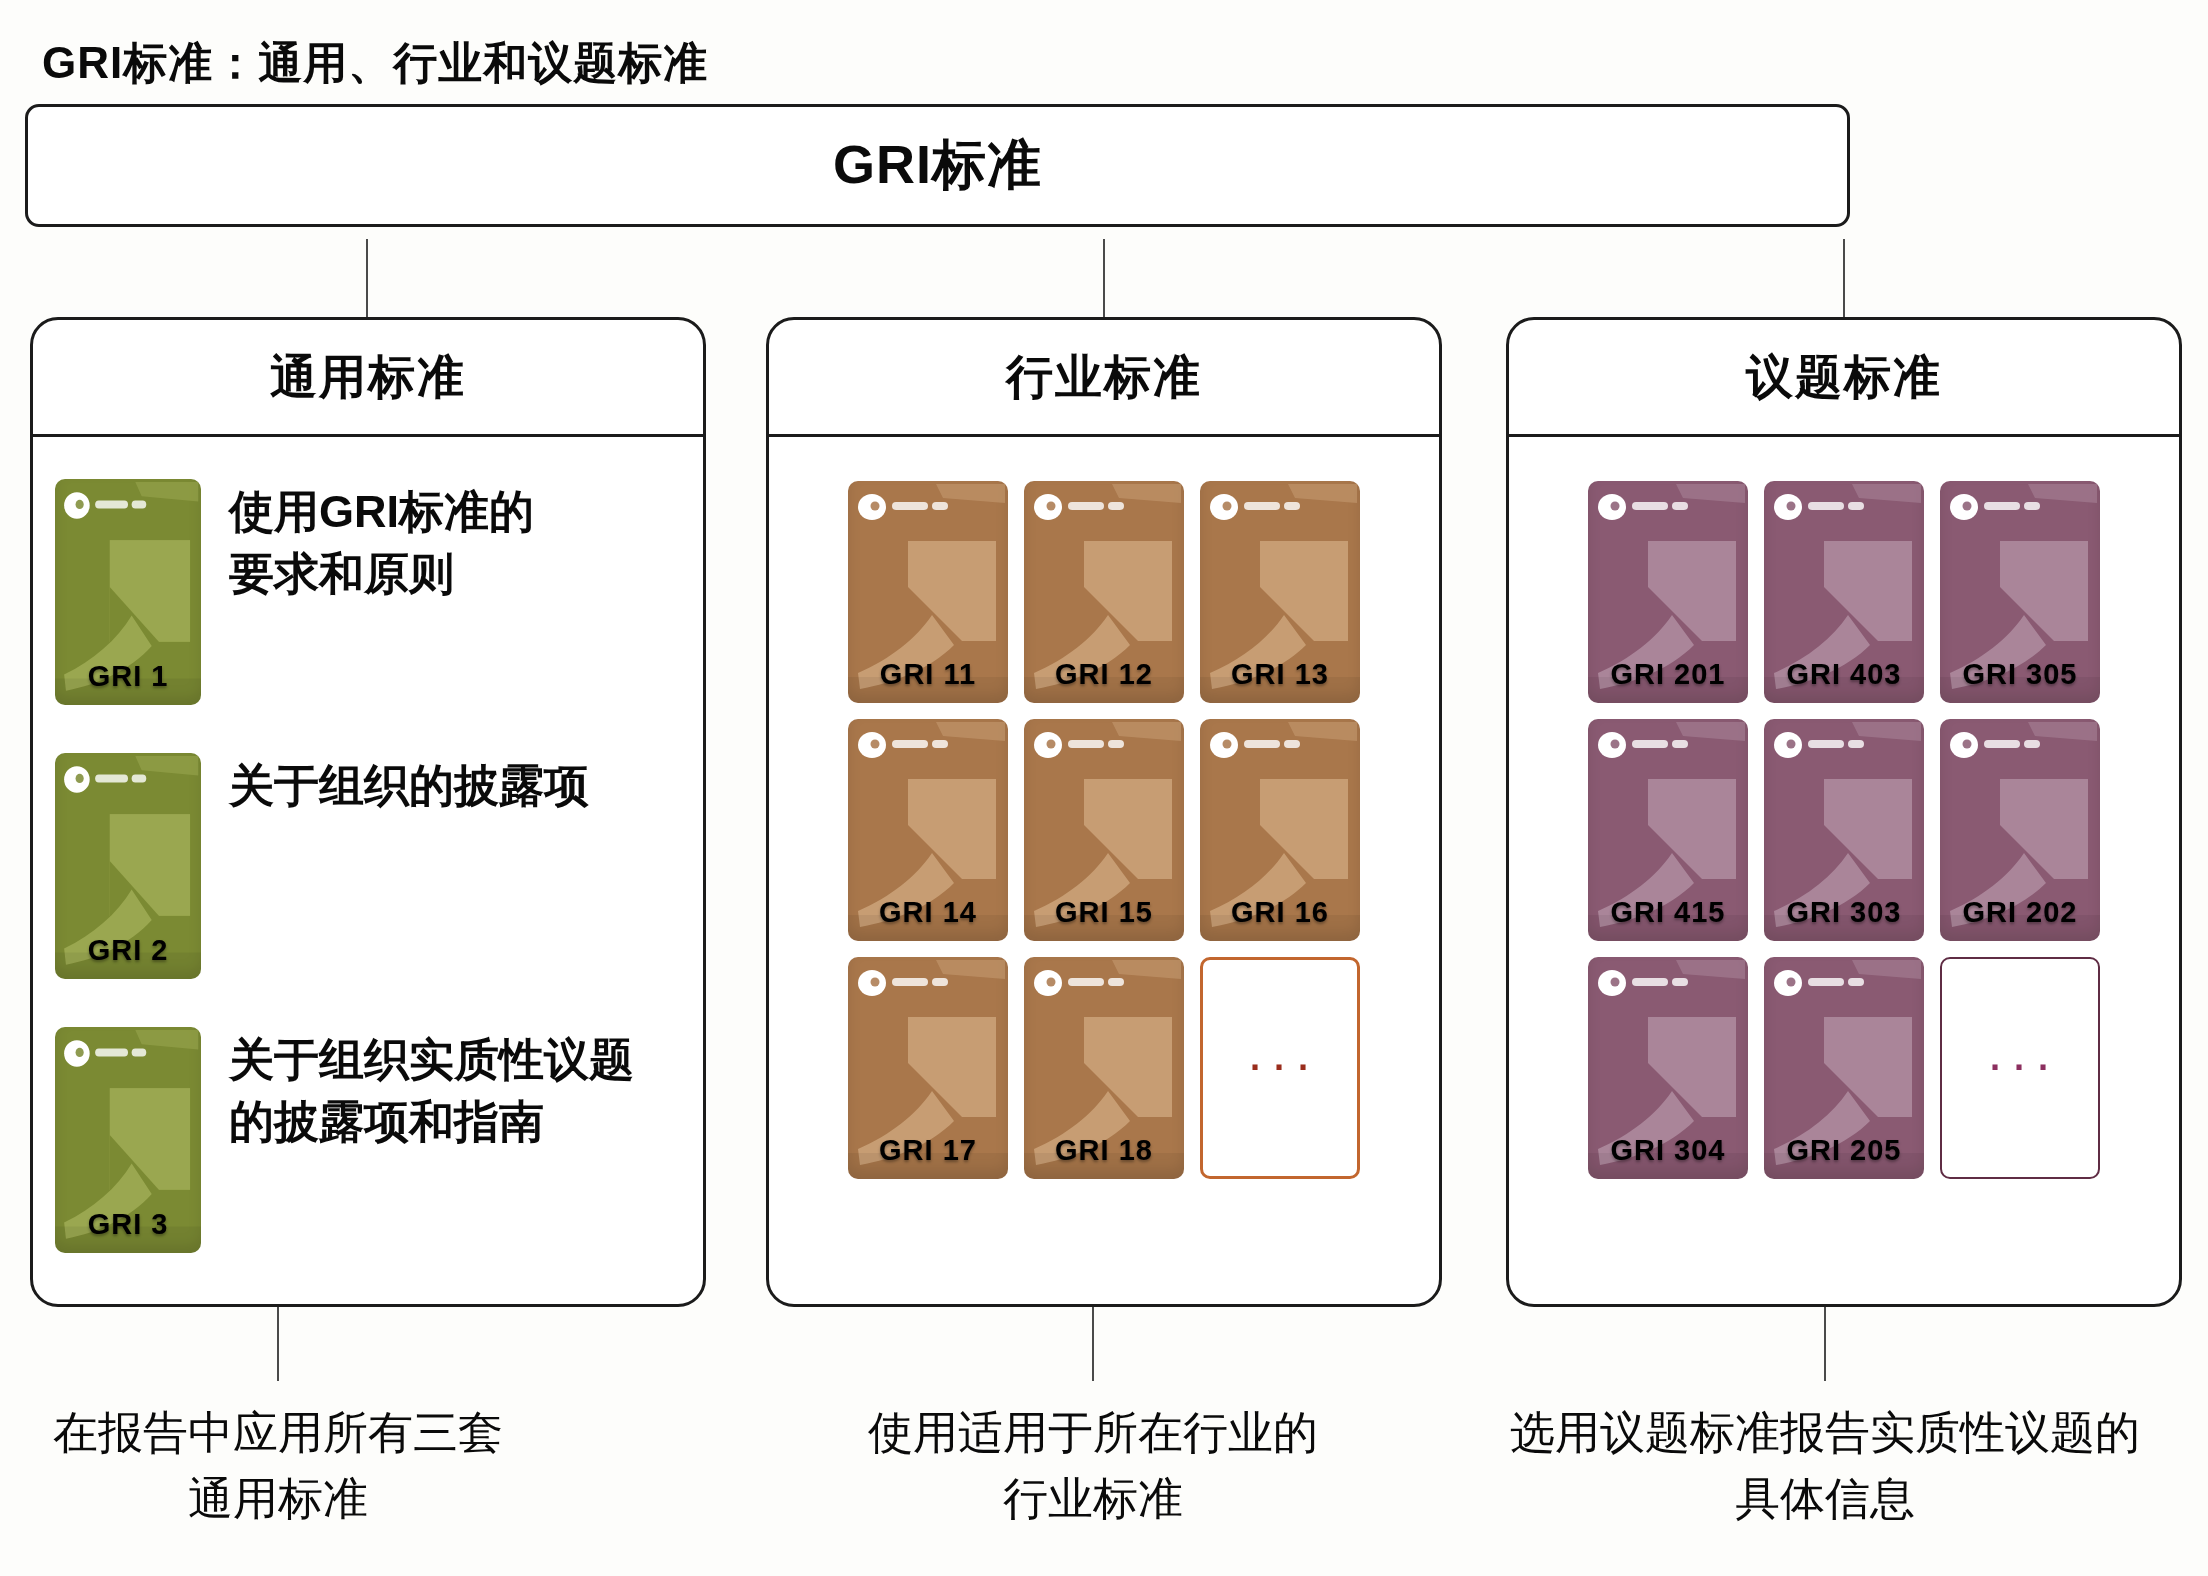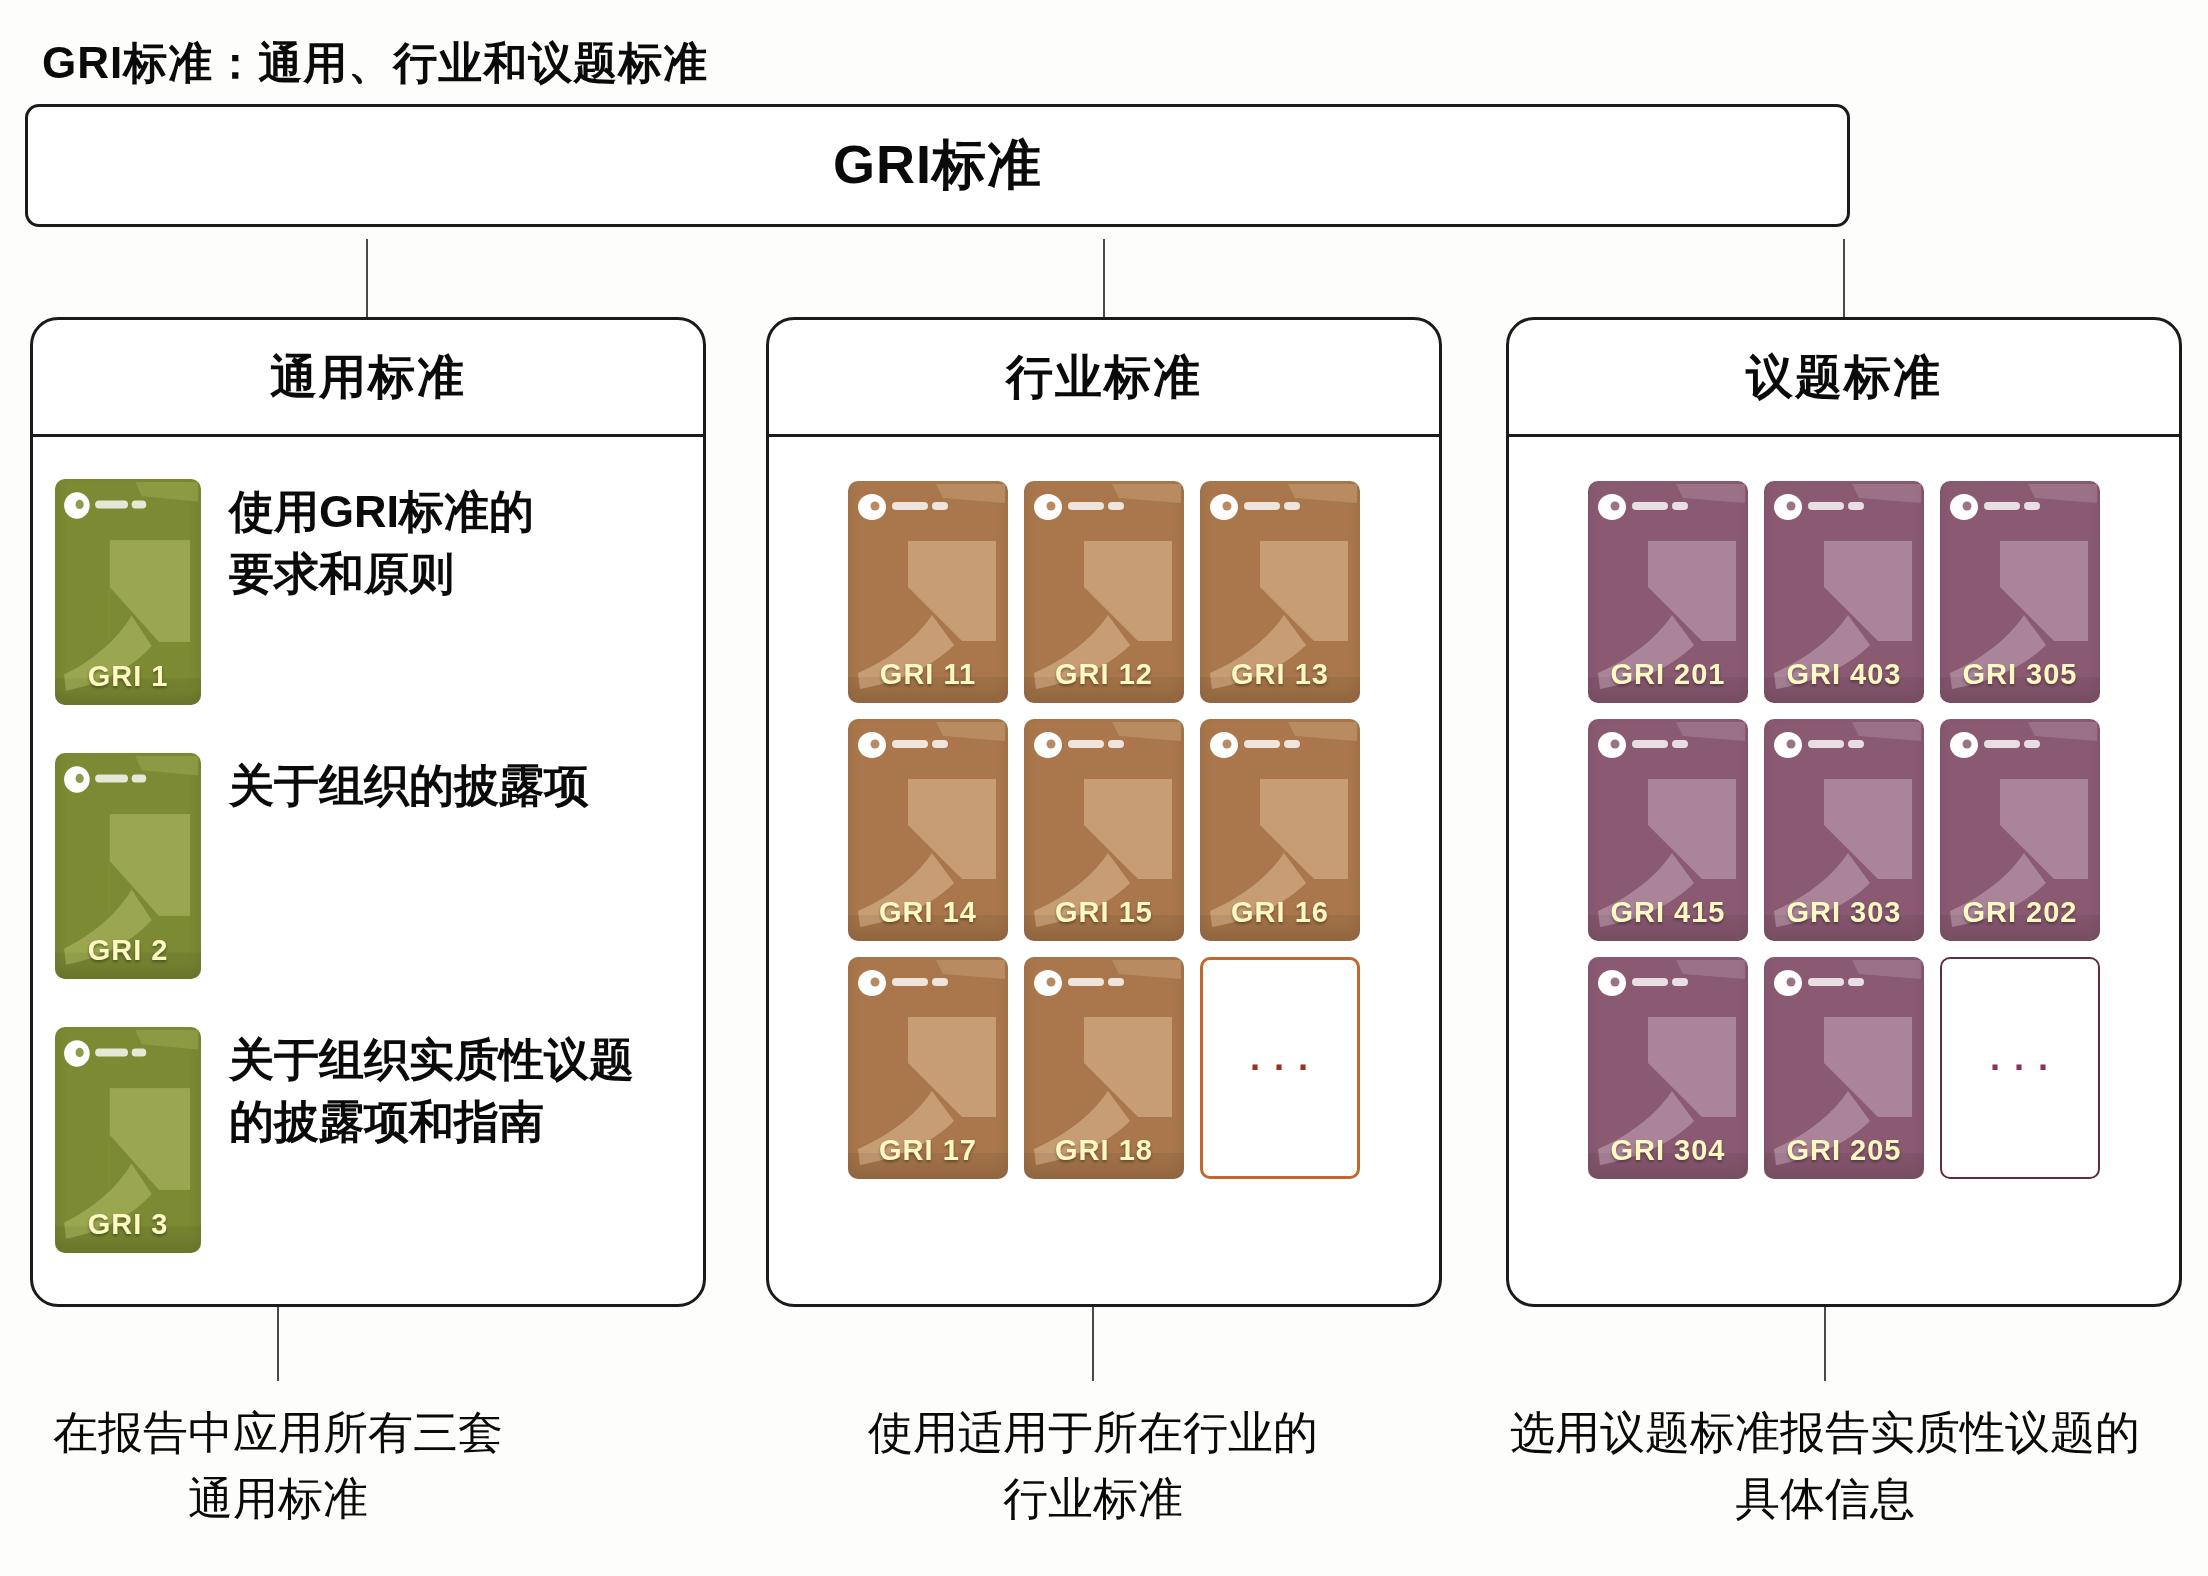--- a/index.html
+++ b/index.html
@@ -53,21 +53,21 @@
   
   .card{
     position:relative;width:160px;height:222px;border-radius:10px;
     background:var(--base);overflow:hidden;flex-shrink:0;
     box-shadow:inset 0 -8px 14px rgba(0,0,0,.10);
   }
   .card-tall{width:146px;height:226px;}
   .card-art{position:absolute;inset:0;width:100%;height:100%;}
   .card-label{
     position:absolute;bottom:12px;left:0;width:100%;text-align:center;
-    font-size:29px;font-weight:700;color:#fef9c3;letter-spacing:1px;
+    font-size:29px;font-weight:700;color:#000000;letter-spacing:1px;
     text-shadow:0 2px 3px rgba(0,0,0,.35);
   }
 
   
   .grid-body{
     display:grid;grid-template-columns:repeat(3,160px);
     column-gap:54px;row-gap:55px;justify-content:center;padding-top:44px;gap:16px;
   }
 
   

